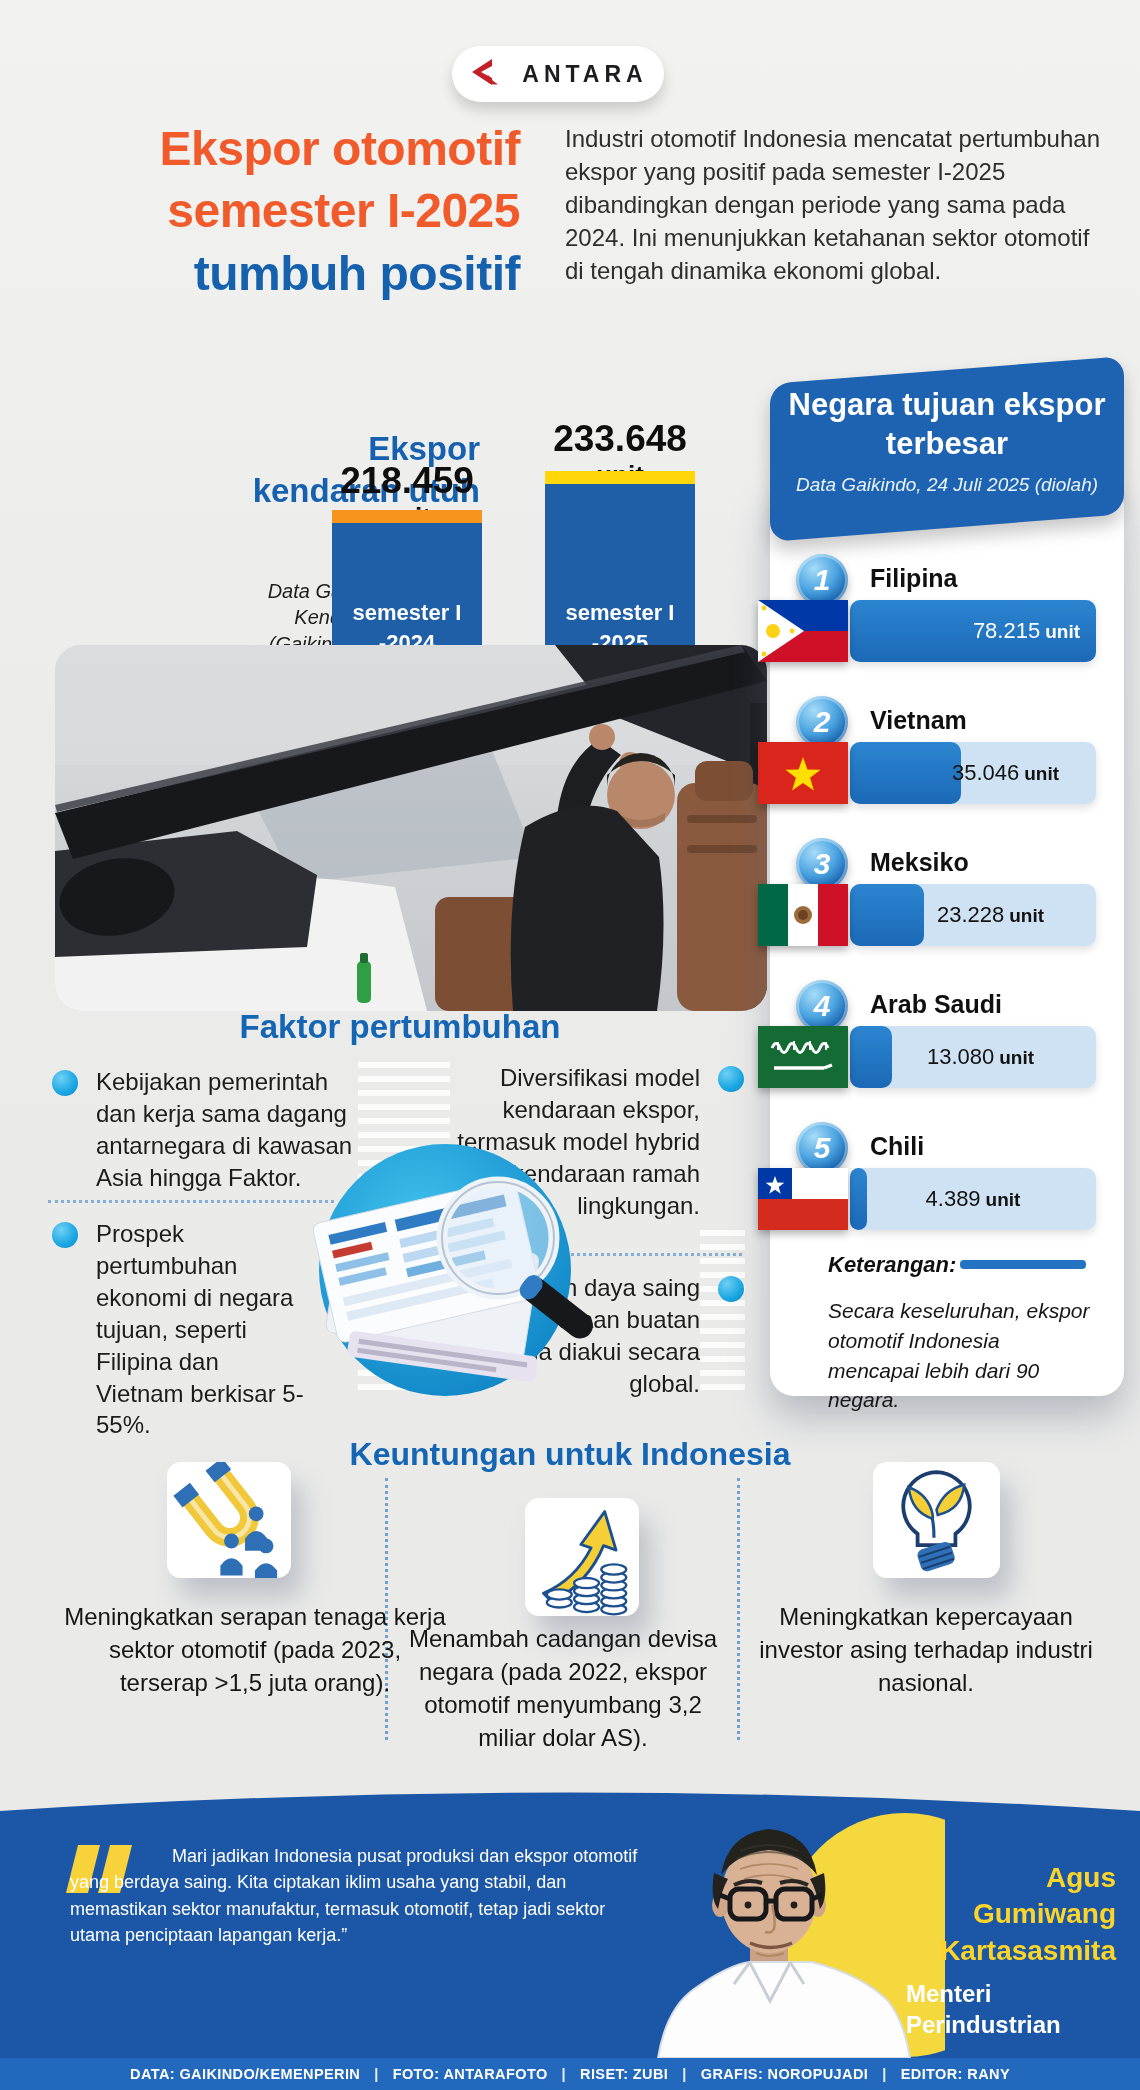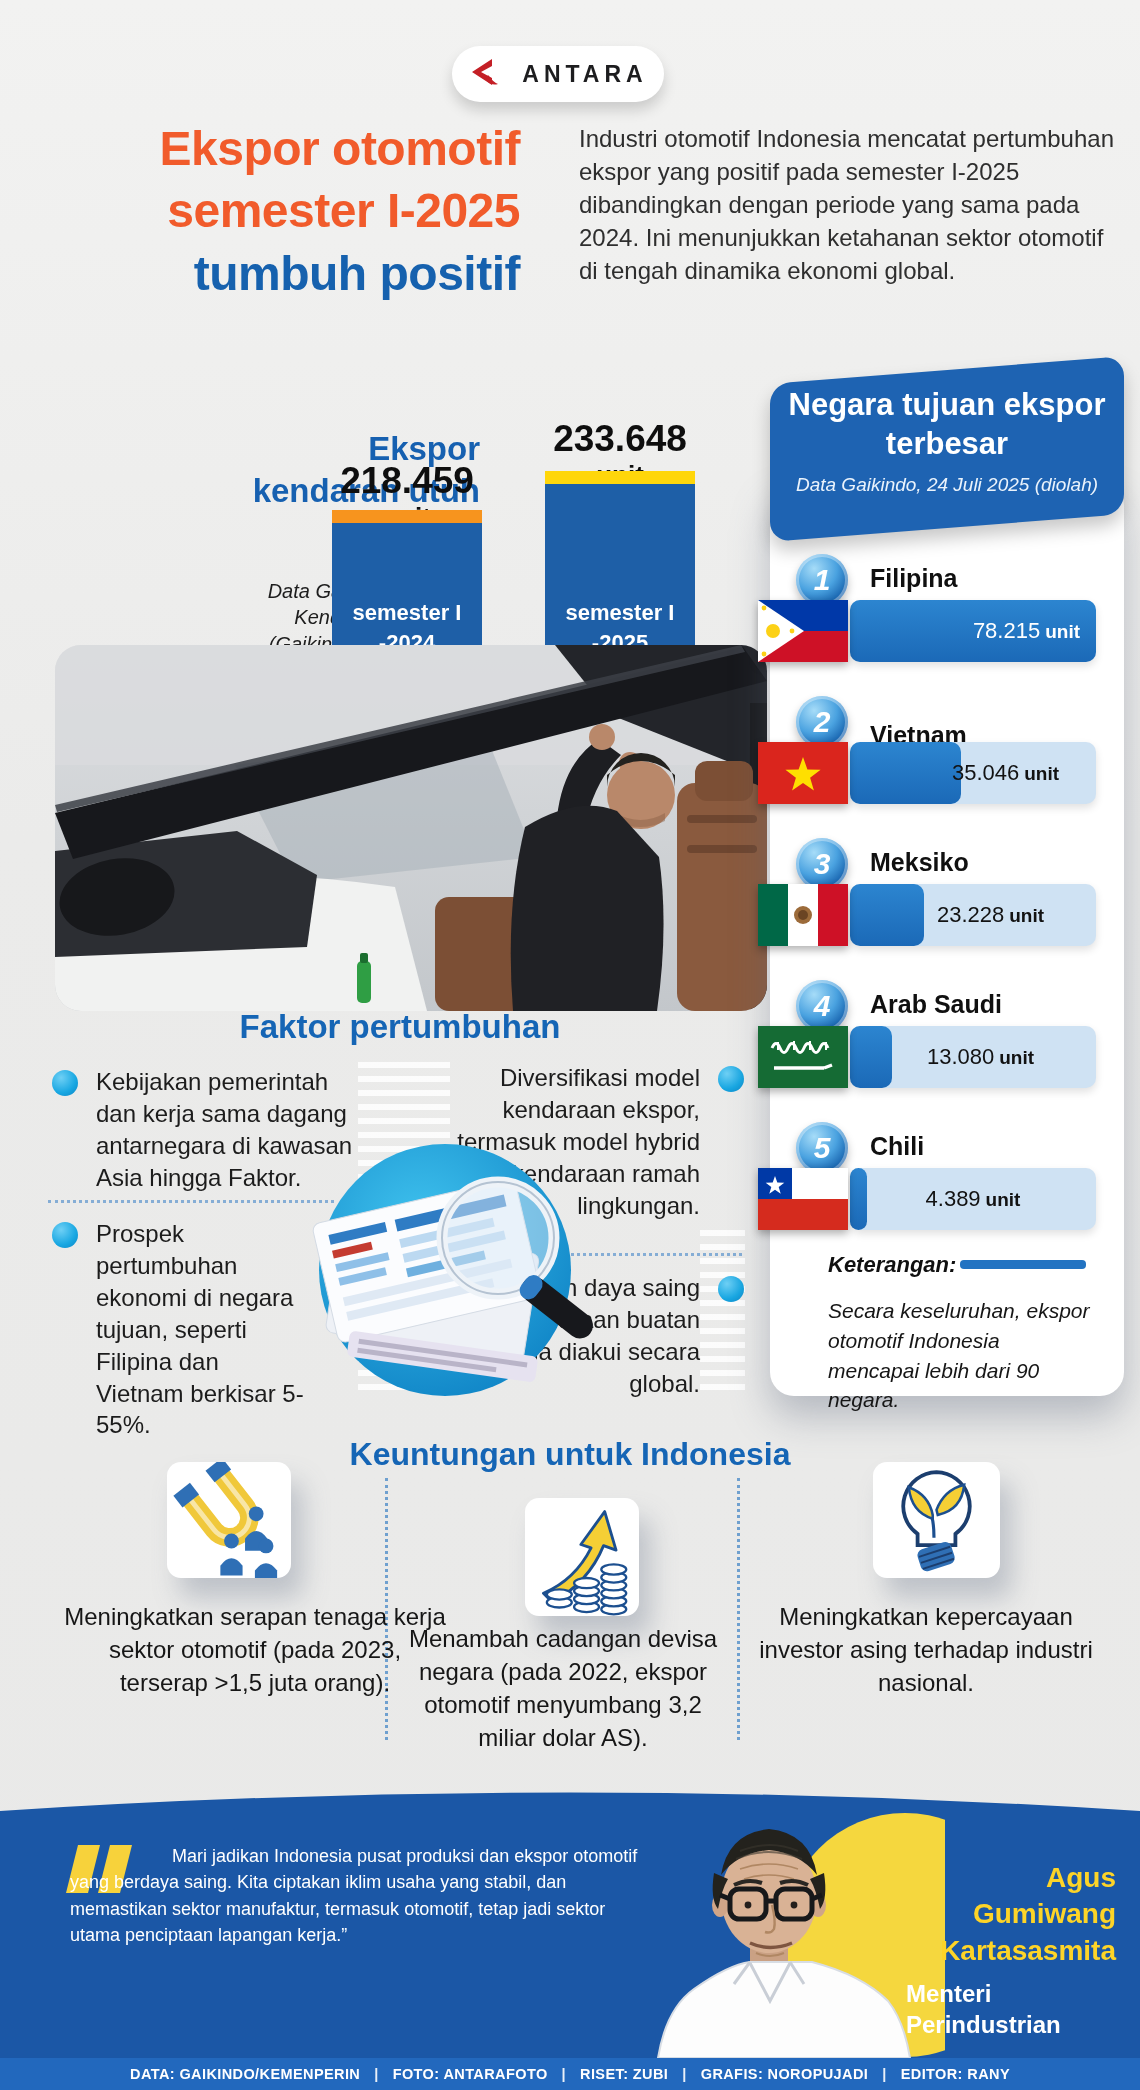--- a/index.html
+++ b/index.html
@@ -11,21 +11,21 @@
   }
   
   .logo-pill{position:absolute;left:452px;top:30px;width:212px;height:56px;background:#fff;
     border-radius:30px;display:flex;align-items:center;justify-content:center;gap:18px;
     box-shadow:0 8px 14px rgba(0,0,0,.16);margin-top:16px;}
   .logo-text{font-size:23px;font-weight:600;letter-spacing:5px;color:#1d1d1f;}
   
   .title{position:absolute;left:50px;top:118px;width:470px;text-align:right;
     font-size:48px;line-height:1.3;font-weight:bold;color:#f15b2b;letter-spacing:-.5px;}
   .title .blue{color:#1661ae;}
-  .intro{position:absolute;left:565px;top:122px;width:548px;font-size:24px;line-height:1.38;color:#2e2e2e;margin-left:14px;}
+  .intro{position:absolute;left:565px;top:122px;width:548px;font-size:24px;line-height:1.38;color:#2e2e2e;}
   
   .cbu-title{position:absolute;left:250px;top:428px;width:230px;text-align:right;
     font-size:33px;line-height:1.28;font-weight:bold;color:#1660b0;}
   .cbu-source{position:absolute;left:262px;top:578px;width:218px;text-align:right;
     font-style:italic;font-size:20px;line-height:1.32;color:#1d1d1d;}
   .bar{position:absolute;width:150px;background:#1e5fa7;}
   .bar .cap{position:absolute;left:0;top:0;width:100%;height:13px;}
   .bar-1{left:332px;top:510px;height:500px;}
   .bar-2{left:545px;top:471px;height:539px;}
   .bar-label{position:absolute;left:0;width:100%;text-align:center;color:#fff;
@@ -227,21 +227,21 @@
       </svg>
     </div>
     <div class="track row0" style="top:238px;">
       <div class="bar-fill"></div>
       <div class="bar-val">
         <span class="num">78.215</span><span class="unit">unit</span>
       </div>
     </div>
 
     <div class="badge" style="top:334px;">2</div>
-    <div class="cname" style="top:344px;margin-top:15px;">Vietnam</div>
+    <div class="cname" style="top:344px;">Vietnam</div>
     <div class="flag" style="top:380px;">
       <svg width="90" height="62" viewBox="0 0 90 62">
         <rect width="90" height="62" fill="#da251d"></rect>
         <path d="M45,15 L49.4,27.5 L62.6,27.8 L52.1,35.8 L55.9,48.4 L45,40.9 L34.1,48.4 L37.9,35.8 L27.4,27.8 L40.6,27.5 Z" fill="#ffdf00"></path>
       </svg>
     </div>
     <div class="track row1" style="top:380px;">
       <div class="bar-fill"></div>
       <div class="bar-val">
         <span class="num">35.046</span><span class="unit">unit</span>

